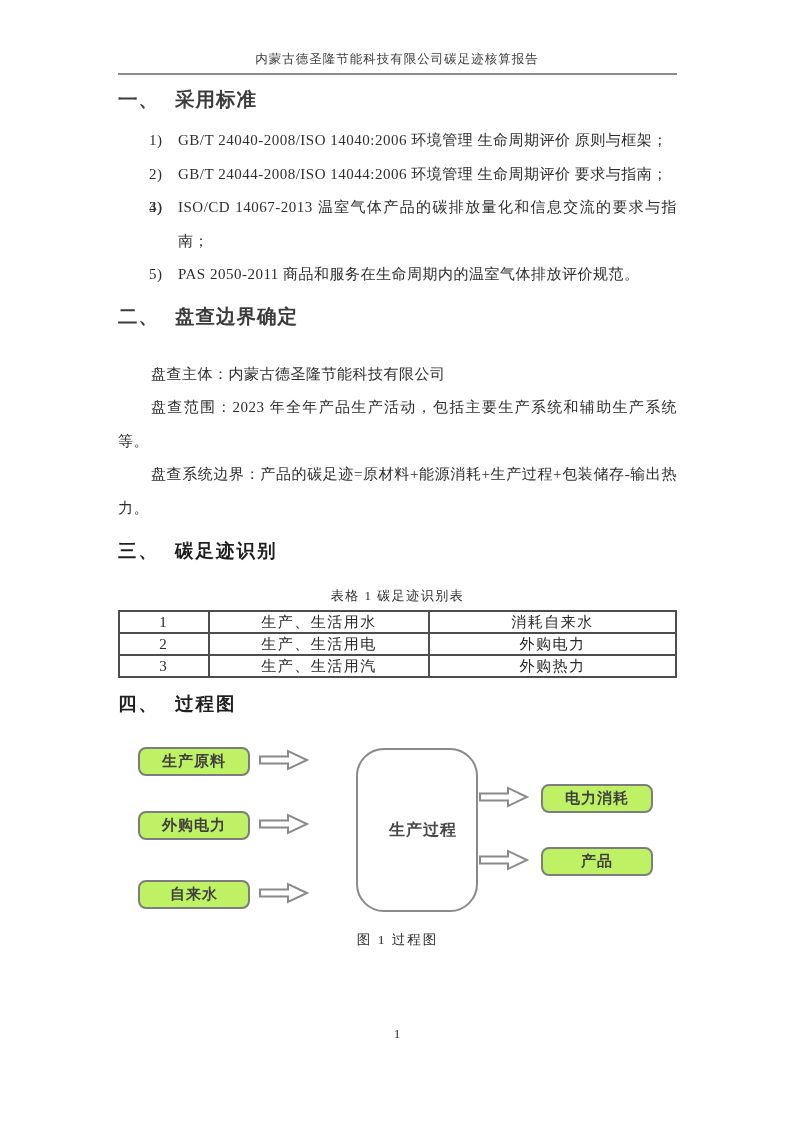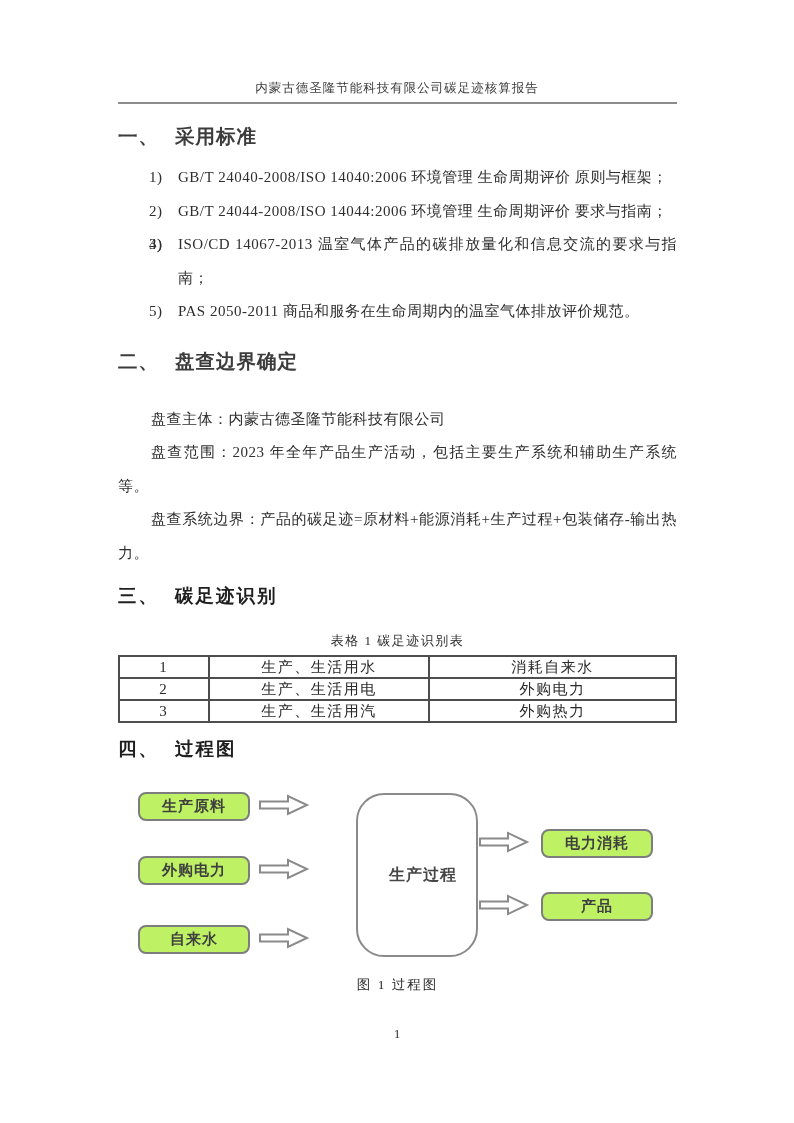--- a/index.html
+++ b/index.html
@@ -7,37 +7,37 @@
     position:relative;
     width:794px;height:1123px;
     background:#ffffff;
     margin:0 auto;
     overflow:hidden;
     font-family:"Liberation Serif","DejaVu Serif",serif;
     color:#2e2e2e;
   }
   
   .header-title{
-    padding-top:80px;
+    padding-top:51px;
     text-align:center;
     font-size:12.5px;
     letter-spacing:1px;
     color:#3a3a3a;
   }
   .header-rule{
     margin:5px 117px 0 118px;
     border-bottom:2.5px solid #8c8c8c;
   }
   
   .content{
     margin:0 117px 0 118px; 
   }
   
   .h-sans{
-    margin-top:19px;
+    margin-top:11px;
     font-family:Liberation Serif, serif;
     font-weight:bold;
     font-size:19.5px;
     color:#3c3c3c;
     letter-spacing:1px;
   }
   
   .h-serif{
     margin-top:13px;
     font-family:"Liberation Serif","DejaVu Serif",serif;

